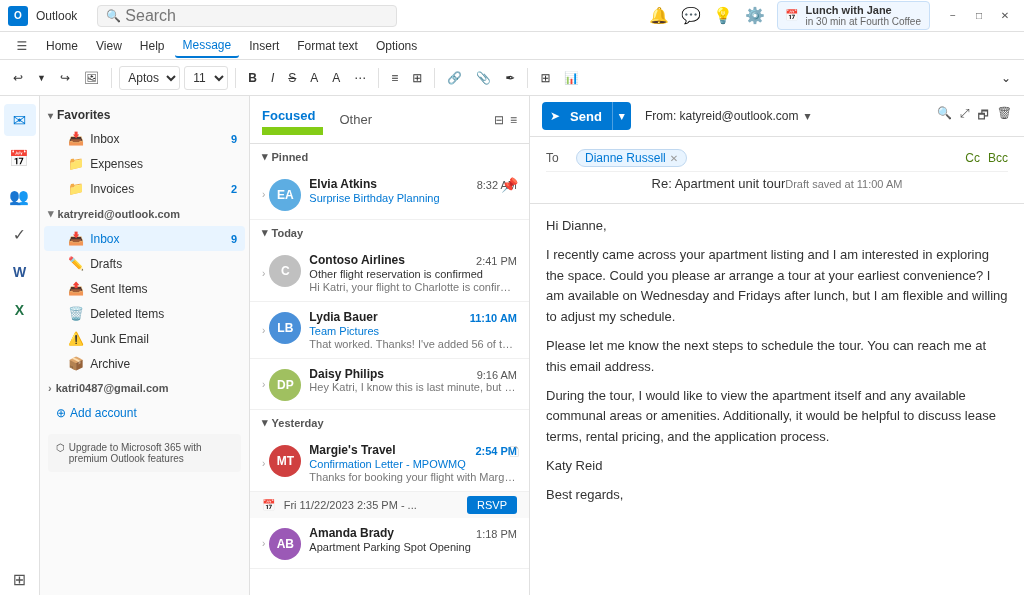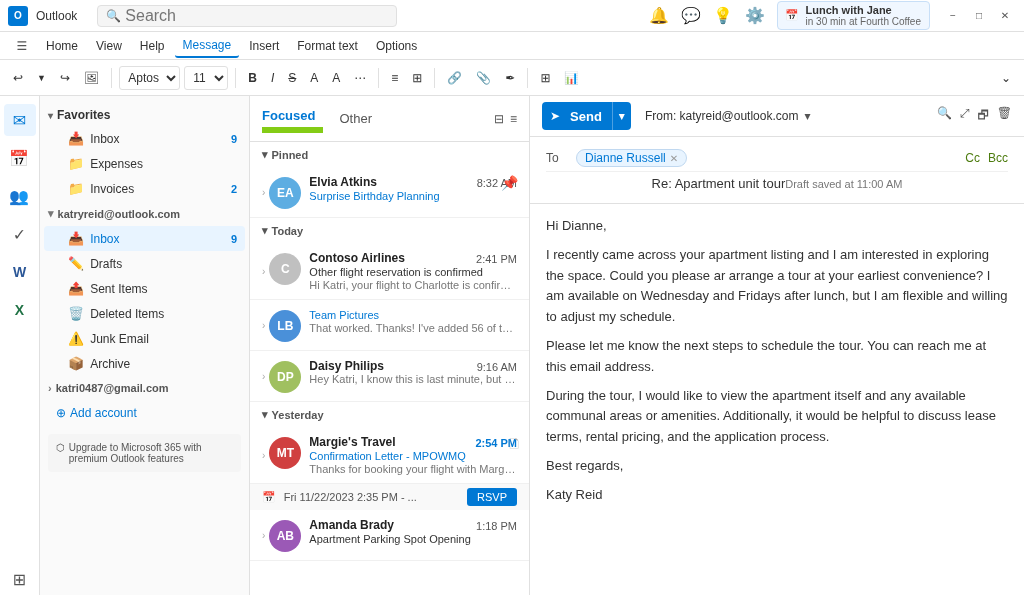--- a/index.html
+++ b/index.html
@@ -101,21 +101,21 @@
     
     .email-list-panel {
       width: 280px; border-right: 1px solid #e0e0e0; background: #fff;
       display: flex; flex-direction: column;
     }
     .email-list-header {
       display: flex; align-items: center; padding: 8px 12px; border-bottom: 1px solid #e0e0e0;
     }
     .tab-focused {
       font-size: 13px; font-weight: 600; color: #0078d4; padding: 4px 8px 4px 0;
-      border-bottom: 6px solid #84cc16; margin-right: 8px; cursor: pointer;
+      border-bottom: 8px solid #84cc16; margin-right: 8px; cursor: pointer;
     }
     .tab-other {
       font-size: 13px; color: #555; padding: 4px 8px; cursor: pointer;
     }
     .tab-icons { margin-left: auto; display: flex; gap: 6px; color: #555; cursor: pointer; }
     .email-list { overflow-y: auto; flex: 1; }
     .email-group-header {
       display: flex; align-items: center; padding: 6px 12px; font-size: 11px;
       color: #555; font-weight: 600; cursor: pointer;
     }
@@ -384,20 +384,24 @@
             <span class="email-time">2:41 PM</span>
           </div>
           <div class="email-subject normal">Other flight reservation is confirmed</div>
           <div class="email-preview">Hi Katri, your flight to Charlotte is confirm...</div>
         </div>
       </div>
       <div class="email-item">
         <span class="expand-chevron">›</span>
         <div class="avatar lydia-avatar">LB</div>
         <div class="email-content">
+          <div class="email-item-top">
+            <span class="email-sender">Lydia Bauer</span>
+            <span class="email-time" style="color:#0078d4;font-weight:600;">11:10 AM</span>
+          </div>
           <div class="email-subject">Team Pictures</div>
           <div class="email-preview">That worked. Thanks! I've added 56 of the...</div>
         </div>
       </div>
       <div class="email-item">
         <span class="expand-chevron">›</span>
         <div class="avatar daisy-avatar">DP</div>
         <div class="email-content">
           <div class="email-item-top">
             <span class="email-sender">Daisy Philips</span>
@@ -477,18 +481,18 @@
       <div class="subject-row">
         <span class="subject-text">Re: Apartment unit tour</span>
         <span class="draft-saved">Draft saved at 11:00 AM</span>
       </div>
     </div>
     <div class="compose-body">
       <p>Hi Dianne,</p>
       <p>I recently came across your apartment listing and I am interested in exploring the space. Could you please ar arrange a tour at your earliest convenience? I am available on Wednesday and Fridays after lunch, but I am flexible and willing to adjust my schedule.</p>
       <p>Please let me know the next steps to schedule the tour. You can reach me at this email address.</p>
       <p>During the tour, I would like to view the apartment itself and any available communal areas or amenities. Additionally, it would be helpful to discuss lease terms, rental pricing, and the application process.</p>
+      <p>Katy Reid</p>
       <p>Best regards,</p>
-      <p>Katy Reid</p>
     </div>
   </div>
 
 </div>
 
 </body></html>

